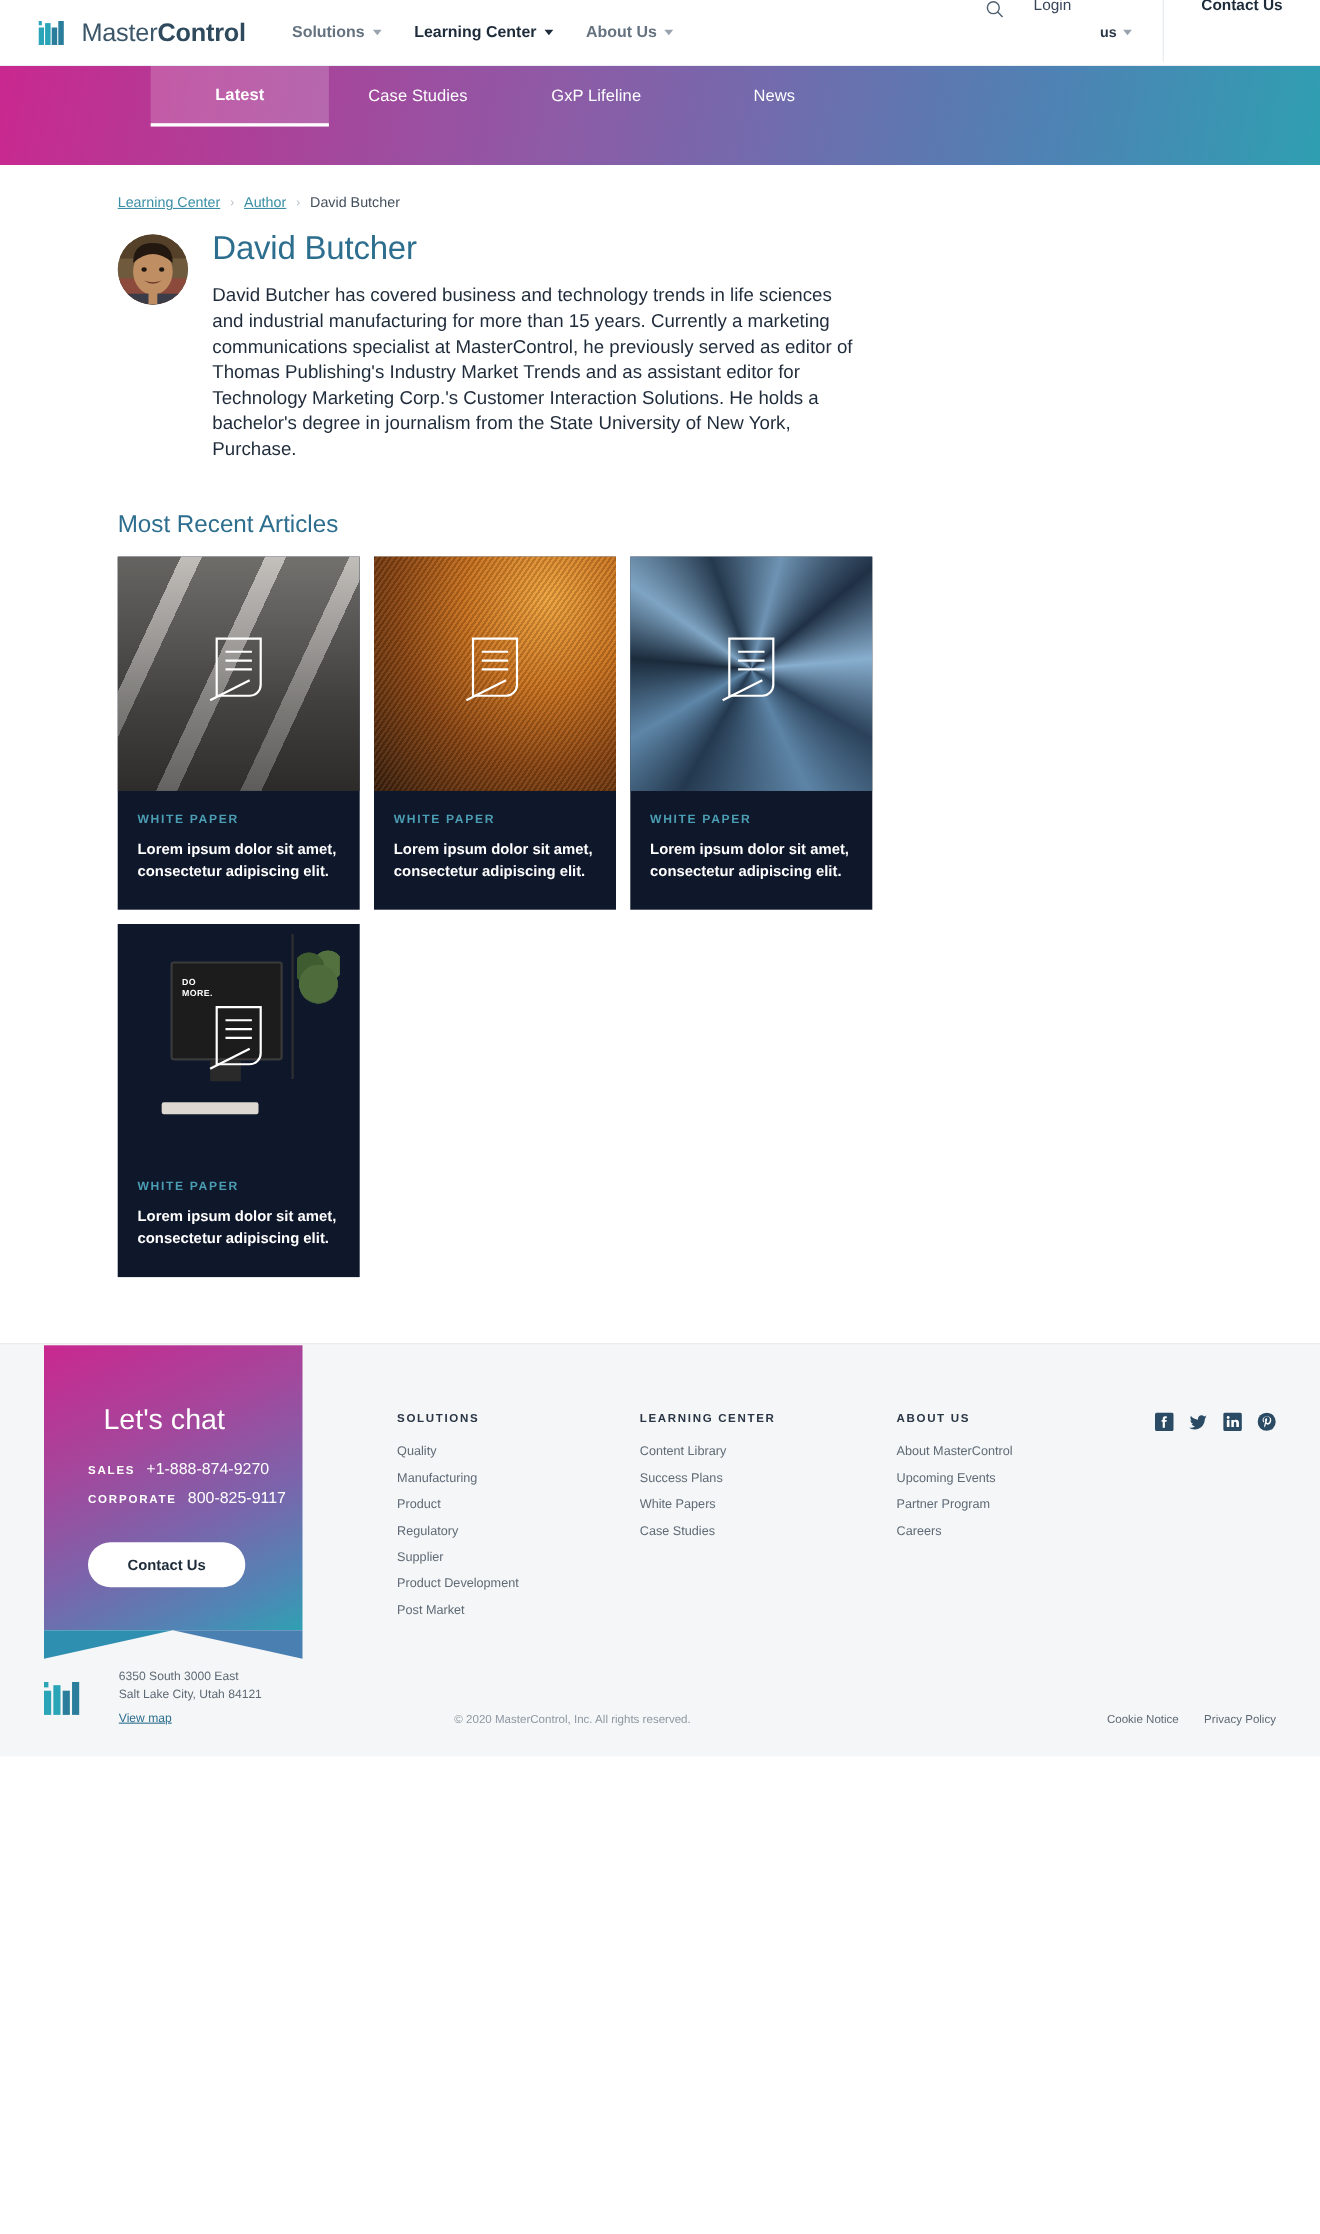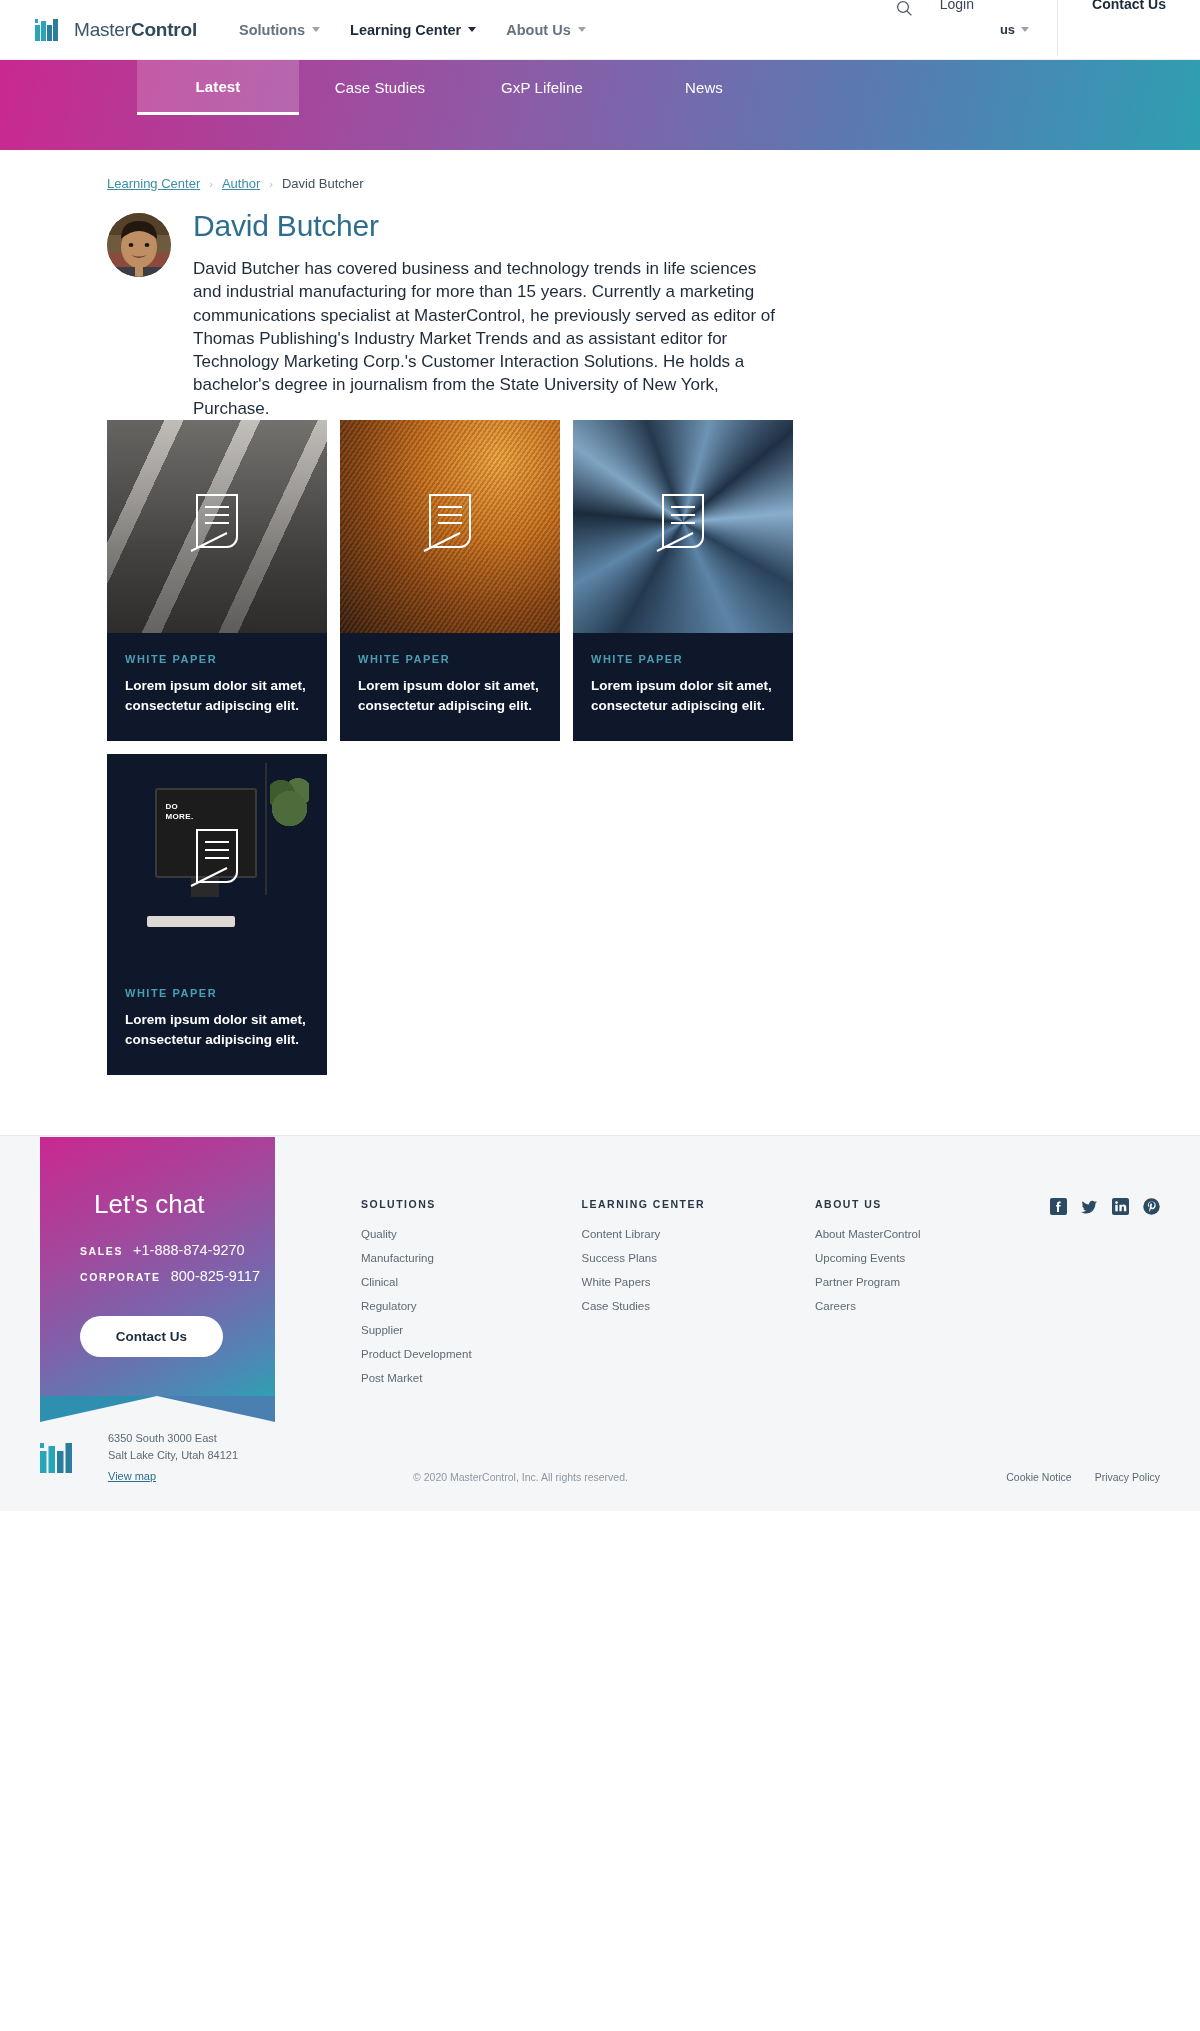--- a/index.html
+++ b/index.html
@@ -22,21 +22,21 @@
     position: relative;
   }
   .logo-wrap {
     display: flex;
     align-items: center;
     margin-left: 35px;
     gap: 9px;
   }
   .logo-mark { width: 30px; height: 22px; display:block; }
   .logo-text {
-    font-size: 19px;
+    font-size: 23px;
     letter-spacing: -0.2px;
     color: #3b5668;
     font-weight: 400;
   }
   .logo-text b { font-weight: 700; color: #2f4a5c; }
 
   .mainnav {
     display: flex;
     align-items: center;
     margin-left: 42px;
@@ -516,20 +516,21 @@
             <rect x="28" y="50" width="8" height="14" fill="#c08e63"></rect>
           </g>
         </svg>
       </div>
       <div class="author-right">
         <div class="author-name">David Butcher</div>
         <div class="author-bio">David Butcher has covered business and technology trends in life sciences and industrial manufacturing for more than 15 years. Currently a marketing communications specialist at MasterControl, he previously served as editor of Thomas Publishing's Industry Market Trends and as assistant editor for Technology Marketing Corp.'s Customer Interaction Solutions. He holds a bachelor's degree in journalism from the State University of New York, Purchase.</div>
       </div>
     </div>
 
+    <div class="section-title">Most Recent Articles</div>
 
     <div class="cards">
 
       <div class="card">
         <div class="card-img">
           <div class="img-stairs"></div>
           <span class="overlay-icon">
             <svg width="56" height="62" viewBox="0 0 56 62" fill="none">
               <path d="M8 2 H48 V44 a10 10 0 0 1 -10 10 H8 Z" stroke="#fff" stroke-width="2"></path>
               <line x1="16" y1="14" x2="40" y2="14" stroke="#fff" stroke-width="2"></line>
@@ -627,21 +628,21 @@
       </div>
       <button class="chat-btn">Contact Us</button>
     </div>
 
     <div class="footer-cols">
 
       <div>
         <div class="fcol-title">SOLUTIONS</div>
         <span class="fcol-link">Quality</span>
         <span class="fcol-link">Manufacturing</span>
-        <span class="fcol-link">Clinical</span>
+        <span class="fcol-link">Product</span>
         <span class="fcol-link">Regulatory</span>
         <span class="fcol-link">Supplier</span>
         <span class="fcol-link">Product Development</span>
         <span class="fcol-link">Post Market</span>
       </div>
 
       <div>
         <div class="fcol-title">LEARNING CENTER</div>
         <span class="fcol-link">Content Library</span>
         <span class="fcol-link">Success Plans</span>

